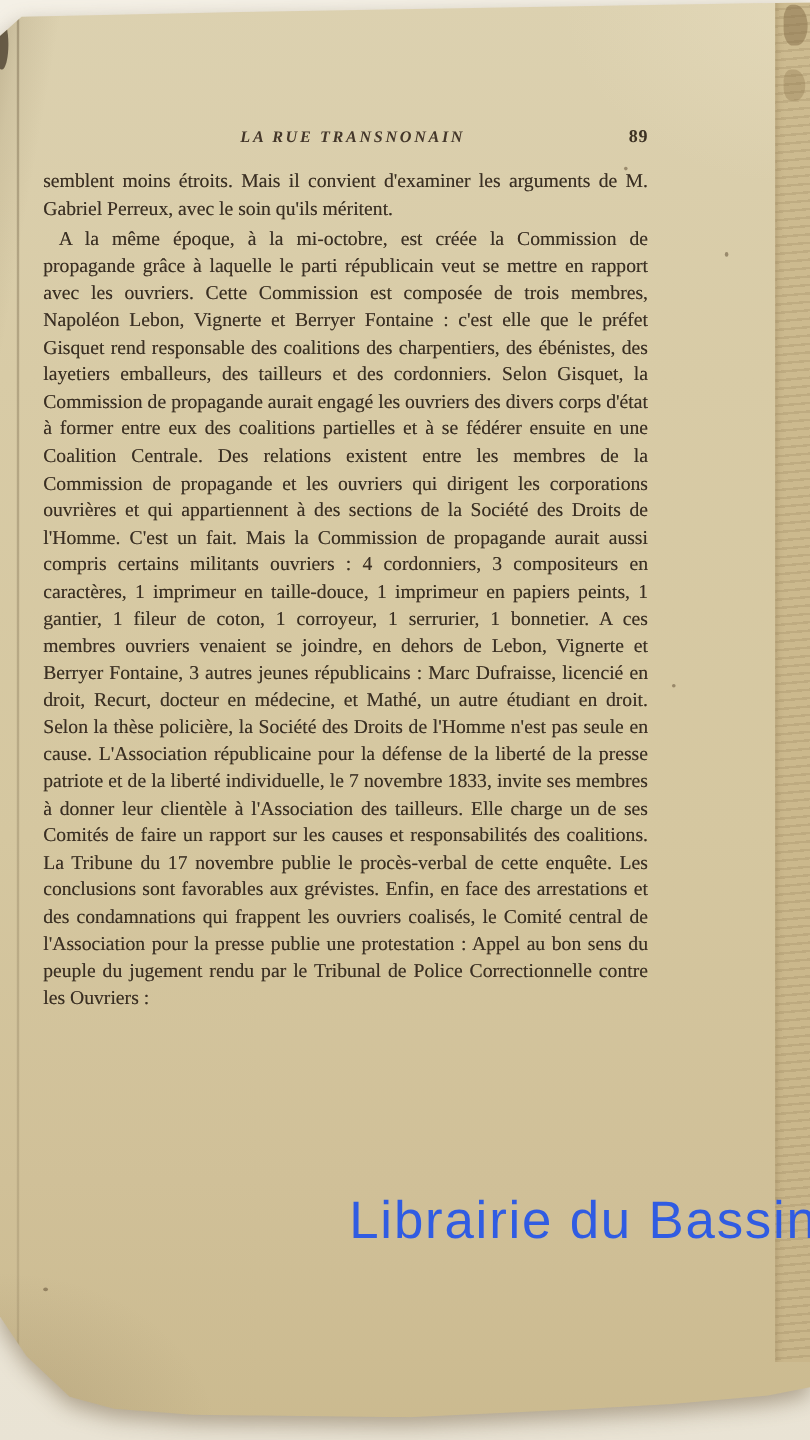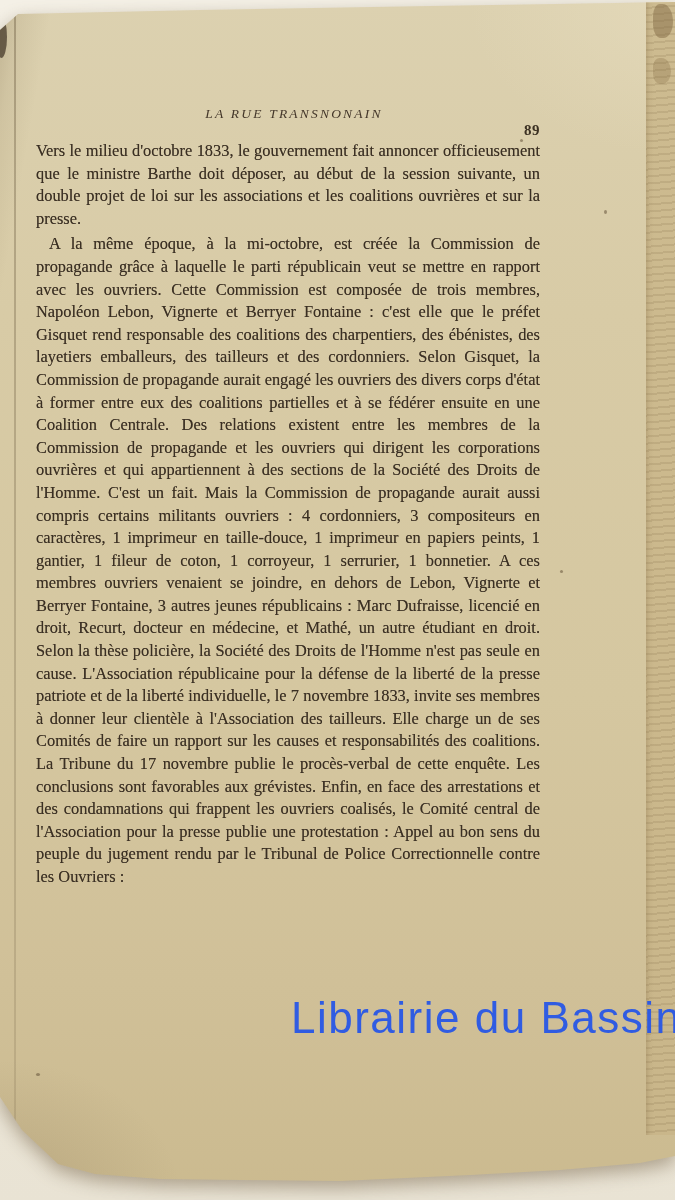--- a/index.html
+++ b/index.html
@@ -41,26 +41,26 @@
   #patch-tl{left:-4px;top:16px;width:11px;height:42px;border-radius:50%;background:rgba(70,58,42,.75);}
   .speck{position:absolute;border-radius:50%;background:rgba(90,72,48,.5);}
 
   
   #running-head{
     position:absolute;left:36px;top:106px;width:504px;height:22px;
     color:#44372a;
   }
   #running-title{
     position:absolute;left:0;right:0;top:0;text-align:center;
-    font-style:italic;font-weight:normal;font-size:13.5px;letter-spacing:2.2px;
+    font-style:italic;font-weight:bold;font-size:13.5px;letter-spacing:2.2px;
     transform:translateX(6px);
   }
   #page-number{
     position:absolute;right:0;top:0;
-    font-weight:600;font-size:15px;letter-spacing:.5px;color:#3c3123;margin-top:16px;
+    font-weight:600;font-size:15px;letter-spacing:.5px;color:#3c3123;
   }
   #body-text{
     position:absolute;left:36px;top:140px;width:504px;
     font-size:16.4px;line-height:22.6px;color:#3a2f23;
     text-align:justify;
     text-shadow:0 0 .4px rgba(58,47,35,.55);
   }
   #body-text p{margin:0;}
   #body-text p + p{margin-top:3px;text-indent:13px;}
   #body-text .it{}
@@ -91,21 +91,21 @@
       <div class="speck" style="left:604px;top:210px;width:3px;height:4px;"></div>
       <div class="speck" style="left:560px;top:570px;width:3px;height:3px;"></div>
       <div class="speck" style="left:36px;top:1073px;width:4px;height:3px;"></div>
 
       <div id="running-head">
         <div id="running-title">LA RUE TRANSNONAIN</div>
         <div id="page-number">89</div>
       </div>
 
       <div id="body-text">
-        <p><span>Vers le milieu d'octobre 1833, le gouvernement fait annoncer officieusement que le ministre Barthe doit déposer, au début de la session suivante, un double projet de loi sur les associations et les coalitions ouvrières et sur la presse.</span></p>
+        <p><span>semblent moins étroits. Mais il convient d'examiner les arguments de M. Gabriel Perreux, avec le soin qu'ils méritent.</span></p>
         <p><span>A la même époque, à la mi-octobre, est créée la Commission de propagande grâce à laquelle le parti républicain veut se mettre en rapport avec les ouvriers. Cette Commission est composée de trois membres, Napoléon Lebon, Vignerte et Berryer Fontaine : c'est elle que le préfet Gisquet rend responsable des coalitions des charpentiers, des ébénistes, des layetiers emballeurs, des tailleurs et des cordonniers. Selon Gisquet, la Commission de propagande aurait engagé les ouvriers des divers corps d'état à former entre eux des coalitions partielles et à se fédérer ensuite en une Coalition Centrale. Des relations existent entre les membres de la Commission de propagande et les ouvriers qui dirigent les corporations ouvrières et qui appartiennent à des sections de la Société des Droits de l'Homme. C'est un fait. Mais la Commission de propagande aurait aussi compris certains militants ouvriers : 4 cordonniers, 3 compositeurs en caractères, 1 imprimeur en taille-douce, 1 imprimeur en papiers peints, 1 gantier, 1 fileur de coton, 1 corroyeur, 1 serrurier, 1 bonnetier. A ces membres ouvriers venaient se joindre, en dehors de Lebon, Vignerte et Berryer Fontaine, 3 autres jeunes républicains : Marc Dufraisse, licencié en droit, Recurt, docteur en médecine, et Mathé, un autre étudiant en droit. Selon la thèse policière, la Société des Droits de l'Homme n'est pas seule en cause. </span><span class="it">L'Association républicaine pour la défense de la liberté de la presse patriote et de la liberté individuelle</span><span>, le 7 novembre 1833, invite ses membres à donner leur clientèle à l'Association des tailleurs. Elle charge un de ses Comités de faire un rapport sur les causes et responsabilités des coalitions. </span><span class="it">La Tribune</span><span> du 17 novembre publie le procès-verbal de cette enquête. Les conclusions sont favorables aux grévistes. Enfin, en face des arrestations et des condamnations qui frappent les ouvriers coalisés, le Comité central de l'Association pour la presse publie une protestation : </span><span class="it">Appel au bon sens du peuple du jugement rendu par le Tribunal de Police Correctionnelle contre les Ouvriers :</span></p>
       </div>
 
     </div>
   </div>
 
   <div id="watermark" style="color: rgb(42, 88, 230);">Librairie du Bassin</div>
 
 </div>
 

